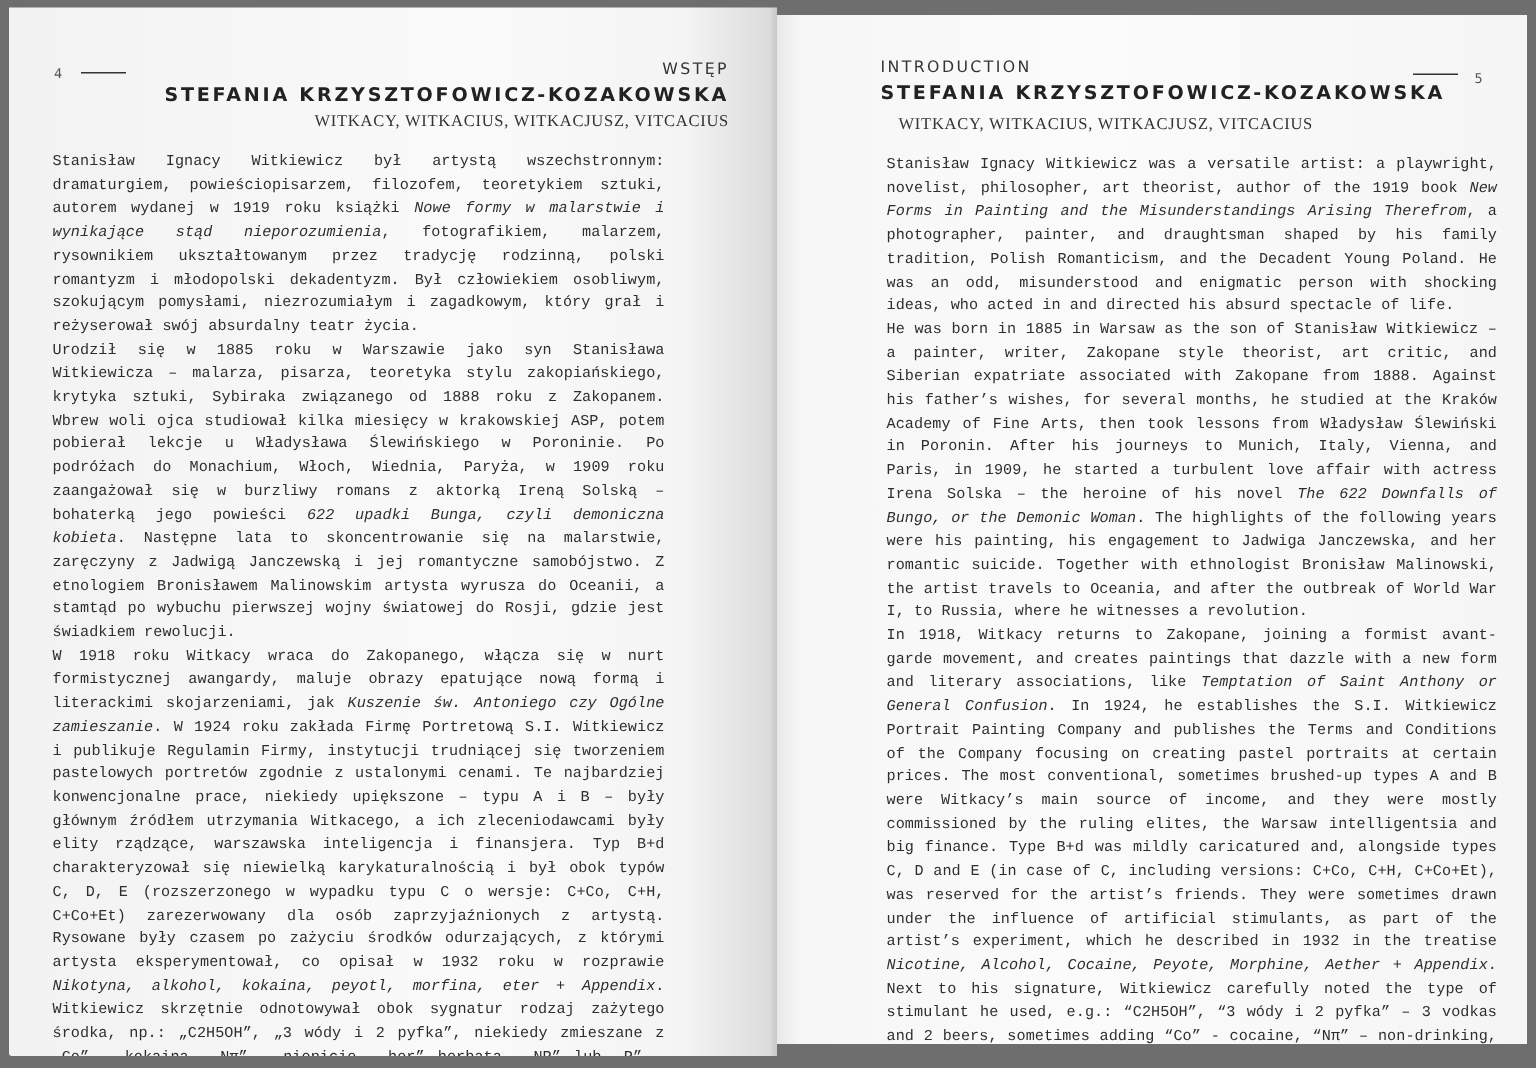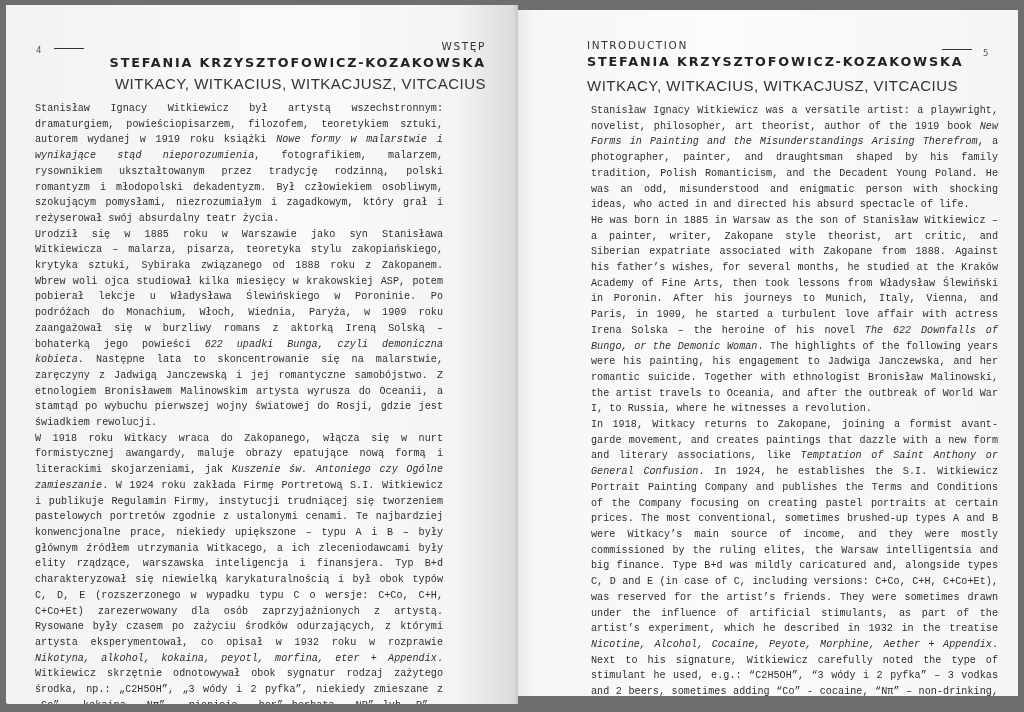--- a/index.html
+++ b/index.html
@@ -35,22 +35,23 @@
   .kicker {
     position: absolute; font-size: 10.5px; letter-spacing: 1.6px; color: #333;
     font-family: "DejaVu Sans", sans-serif;
   }
   .author {
     position: absolute; font-size: 12.5px; font-weight: bold; letter-spacing: 1.8px;
     color: #222; font-family: "DejaVu Sans", sans-serif;
     transform: scaleX(1.02);
   }
   .aliases {
-    position: absolute; font-size: 15px; letter-spacing: 0.5px; color: #333;
-    font-family: Liberation Sans, sans-serif;
+    position: absolute; font-size: 11px; letter-spacing: 0.5px; color: #333;
+    font-family: Liberation Serif, serif;
+    margin-left: 12px;
   }
   .body-text {
     position: absolute;
     font-family: Liberation Mono, monospace;
     font-size: 10.1px; line-height: 15.7px; color: #2e2e2e;
     text-align: justify; text-align-last: left;
     letter-spacing: 0.05px;
   }
   .body-text p { margin: 0; }
   .body-text em { font-style: italic; }

